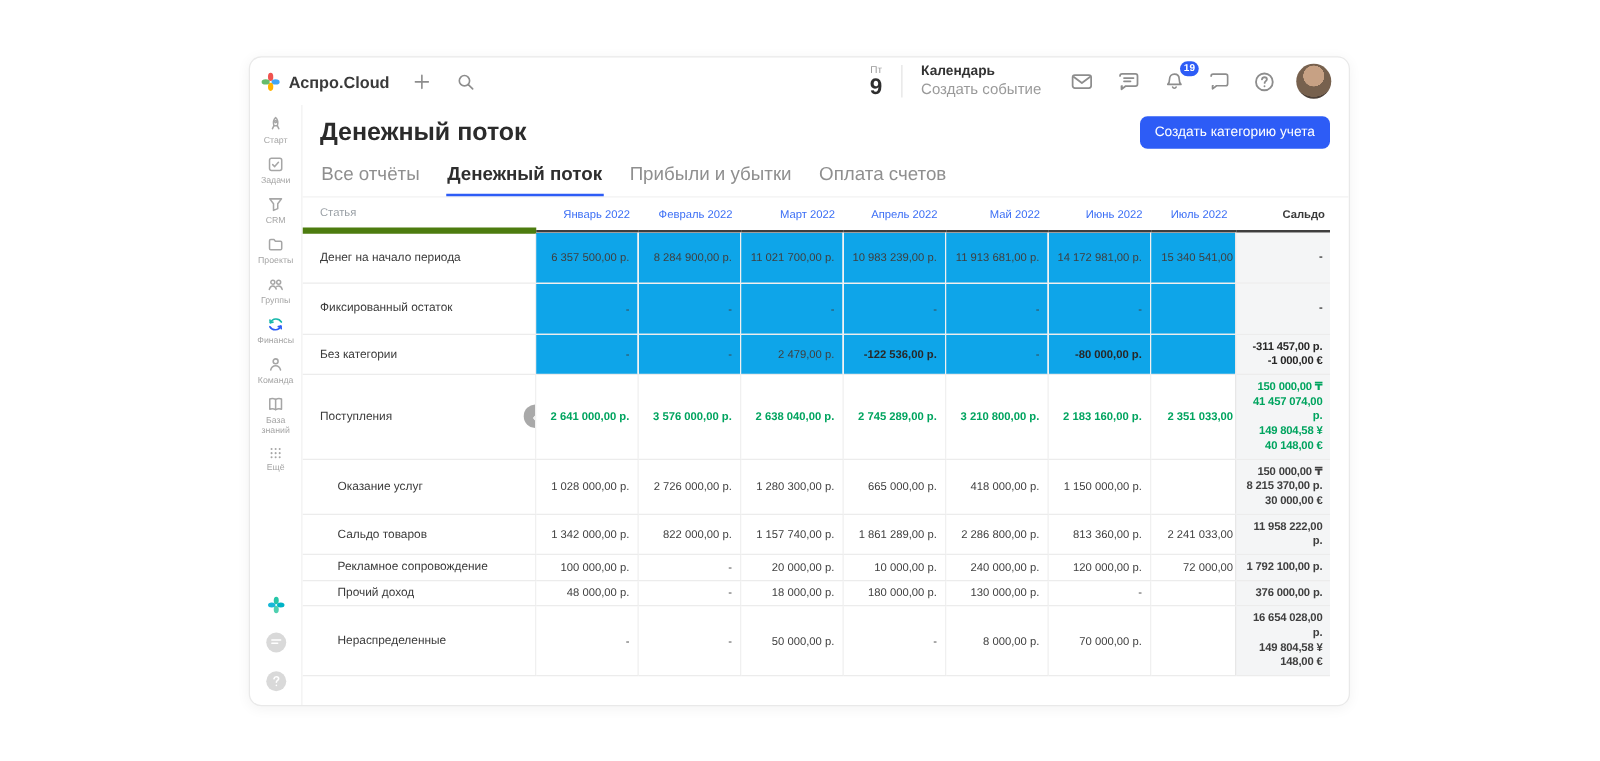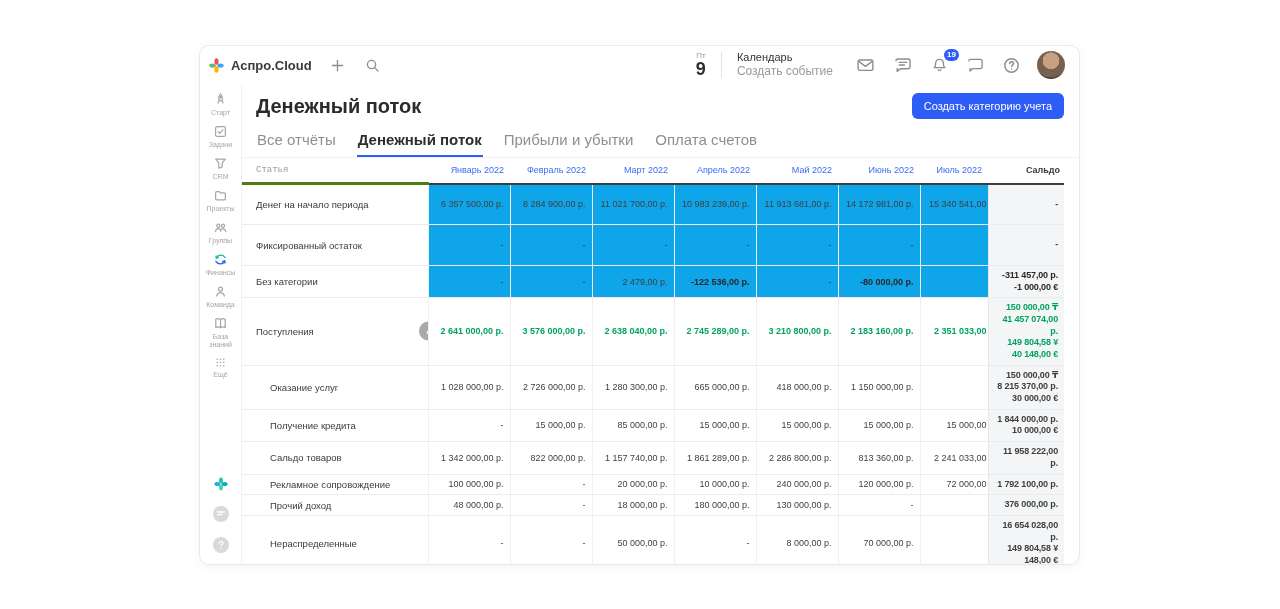--- a/index.html
+++ b/index.html
@@ -14,21 +14,21 @@
   .tb-left { display:flex; align-items:center; gap:16px;justify-content:center; }
   .brand { display:flex; align-items:center; gap:6px; text-decoration:none; cursor:pointer; }
   .brand-text { font-size:13px; font-weight:700; color:#3a3a3a; }
   .icon-btn { background:none; border:none; cursor:pointer; display:flex; align-items:center; justify-content:center; padding:2px; }
   .tb-right { display:flex; align-items:center; gap:15px; }
   .date-widget { display:flex; flex-direction:column; align-items:center; line-height:1; cursor:pointer; }
   .dw-wd { font-size:8px; color:#9a9a9a; }
   .dw-day { font-size:18px; font-weight:700; color:#2e2e2e; }
   .vdiv { width:1px; height:26px; background:#e3e3e3; }
   .cal-block { display:flex; flex-direction:column; line-height:1.25; cursor:pointer; margin-right:6px; }
-  .cal-title { font-size:11px; font-weight:400; color:#333; }
+  .cal-title { font-size:11px; font-weight:700; color:#333; }
   .cal-sub { font-size:12px; color:#9a9a9a; }
   .bell-wrap { position:relative; display:flex; }
   .badge { position:absolute; top:-6px; right:-9px; background:#2d5cf6; color:#fff; font-size:8px; line-height:1;
            padding:2px 3px; border-radius:6px; font-weight:700; }
   .avatar { width:28px; height:28px; border-radius:50%; cursor:pointer;
             background:radial-gradient(circle at 50% 35%, #c7a184 0 36%, #77614e 37% 72%, #4c4038 73% 100%); }
 
   
   .main-area { flex:1; display:flex; min-height:0;justify-content:space-between; }
   .sidebar { width:42px; min-width:42px; border-right:1px solid #f1f1f1; display:flex; flex-direction:column;
@@ -46,21 +46,21 @@
   .create-btn { background:#2d5cf6; color:#fff; border:none; border-radius:6px; font-size:11px;
                 padding:7px 12px; cursor:pointer; font-family:inherit; }
   .tabs { display:flex; gap:20px; padding:4px 15px 0 14px; border-bottom:1px solid #f2f2f2; }
   .tab { font-size:15px; color:#8f8f8f; padding:4px 1px 7px; cursor:pointer; text-decoration:none; border-bottom:2px solid transparent; }
   .tab.active { color:#2e2e2e; font-weight:700; border-bottom-color:#2d5cf6; }
 
   
   .table-wrap { margin-right:15px; overflow:hidden; flex:1; }
   .cf-table { width:824px; border-collapse:collapse; table-layout:fixed; }
   .cf-table th { font-weight:400; font-size:9px; padding:7px 6px; white-space:nowrap; }
-  th.col-article { text-align:left; color:#9aa0a6; padding-left:14px; border-bottom:3px solid #4d7c0f;font-family:Liberation Mono, monospace; }
+  th.col-article { text-align:left; color:#9aa0a6; padding-left:14px; border-bottom:5px solid #4d7c0f; }
   th.col-month { text-align:right; color:#3b6ef5; border-bottom:2px solid #3e3e3e; cursor:pointer; }
   th.col-saldo { text-align:right; color:#3a3a3a; font-weight:700; border-bottom:2px solid #3e3e3e; }
   .cf-table td { font-size:9px; color:#3f3f3f; border-bottom:1px solid #ececec; padding:4px 6px;
                  text-align:right; vertical-align:middle; overflow:hidden; white-space:nowrap; }
   td.name-cell { text-align:left; font-size:9.5px; color:#3a3a3a; padding-left:14px; position:relative; white-space:normal; }
   td.lvl1 { padding-left:28px; }
   td.val { border-left:1px solid #f0f0f0; }
   td.col-jul { padding-right:1px; }
   td.saldo { background:#f4f5f6; border-left:1px solid #e7e7e7; font-weight:700; white-space:pre-line;
              line-height:1.3; letter-spacing:-0.15px; padding-right:8px; }
@@ -364,32 +364,20 @@
                   <td class="val">1 280 300,00 р.</td>
                   <td class="val">665 000,00 р.</td>
                   <td class="val">418 000,00 р.</td>
                   <td class="val">1 150 000,00 р.</td>
                   <td class="val col-jul"></td>
                   <td class="saldo">150 000,00 ₸
 8 215 370,00 р.
 30 000,00 €</td>
                 </tr>
                 <tr class="">
-                  <td class="name-cell lvl1">Получение кредита</td>
-                  <td class="val">-</td>
-                  <td class="val">15 000,00 р.</td>
-                  <td class="val">85 000,00 р.</td>
-                  <td class="val">15 000,00 р.</td>
-                  <td class="val">15 000,00 р.</td>
-                  <td class="val">15 000,00 р.</td>
-                  <td class="val col-jul">15 000,00</td>
-                  <td class="saldo">1 844 000,00 р.
-10 000,00 €</td>
-                </tr>
-                <tr class="">
                   <td class="name-cell lvl1">Сальдо товаров</td>
                   <td class="val">1 342 000,00 р.</td>
                   <td class="val">822 000,00 р.</td>
                   <td class="val">1 157 740,00 р.</td>
                   <td class="val">1 861 289,00 р.</td>
                   <td class="val">2 286 800,00 р.</td>
                   <td class="val">813 360,00 р.</td>
                   <td class="val col-jul">2 241 033,00</td>
                   <td class="saldo">11 958 222,00 р.</td>
                 </tr>

